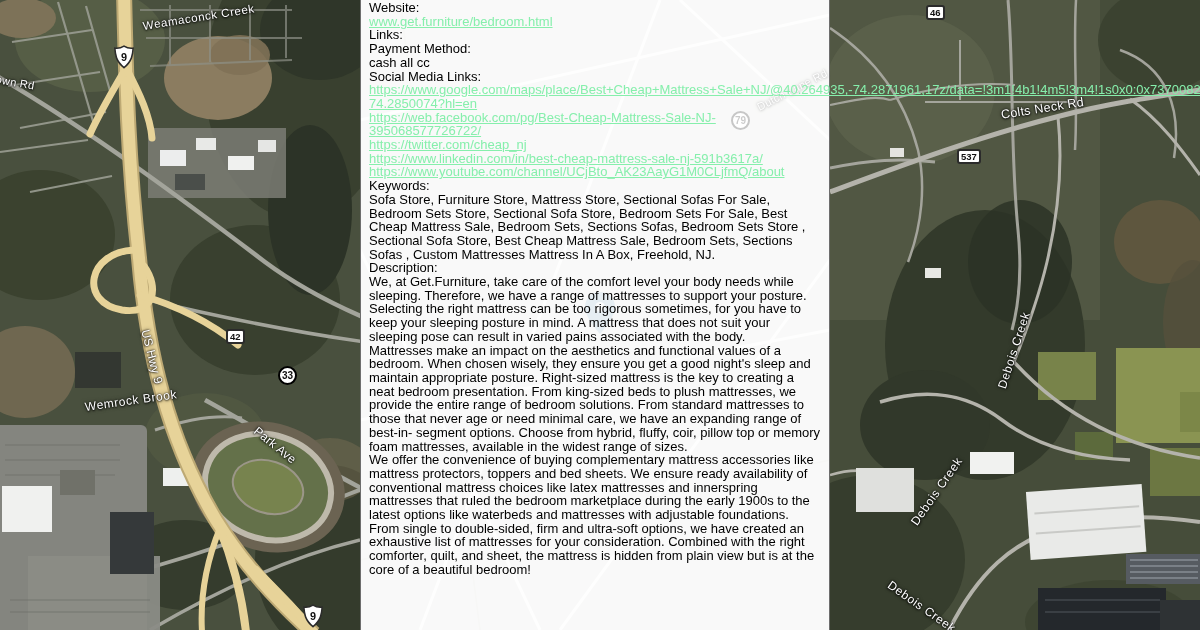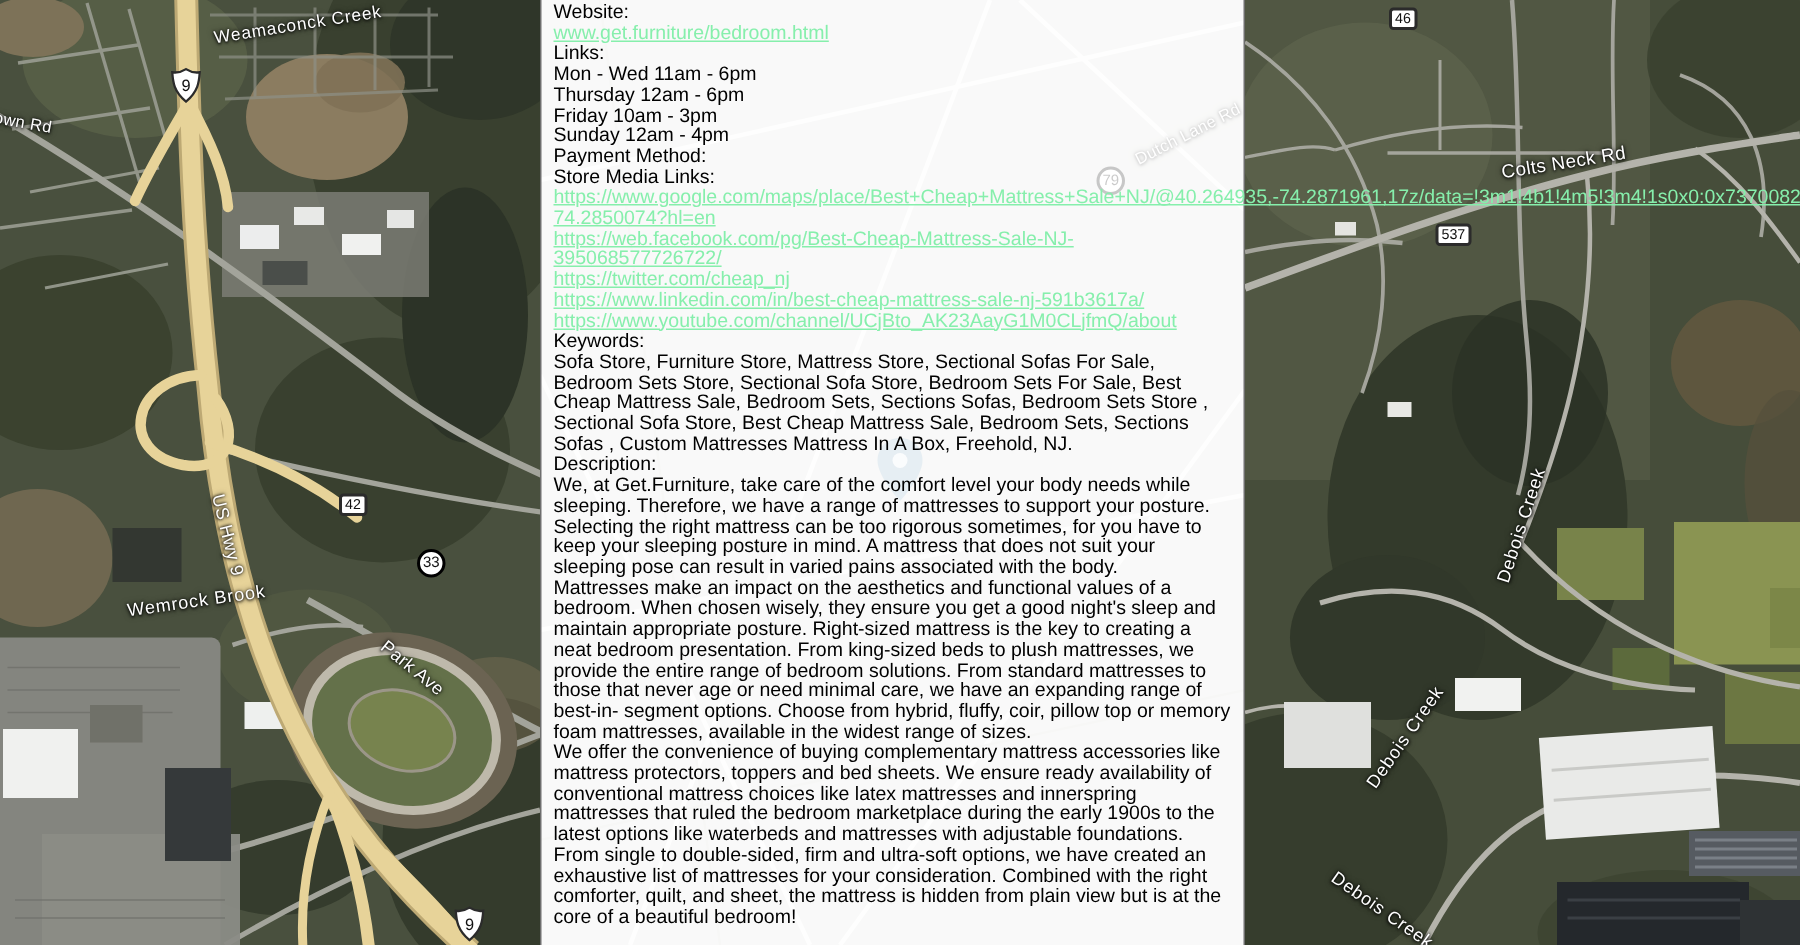--- a/index.html
+++ b/index.html
@@ -10,21 +10,21 @@
 
   
   .mlabel{position:absolute;z-index:2;color:#fff;white-space:nowrap;font-size:11px;
           text-shadow:0 0 2px rgba(0,0,0,.9),0 0 4px rgba(0,0,0,.65),0 1px 2px rgba(0,0,0,.7);
           transform-origin:0 0;}
   .roadlabel{font-weight:500;letter-spacing:.3px;}
   .creeklabel{letter-spacing:.6px;}
 
   
   .shield{position:absolute;z-index:2;box-sizing:border-box;color:#111;text-align:center;
-          font-weight:400;}
+          font-weight:700;}
   .shield-sq{background:#fff;border:2px solid #2b2b2b;border-radius:3px;
              font-size:9.5px;line-height:11px;padding:0 2px;min-width:18px;height:15px;}
   .shield-c{background:#fff;border:2px solid #000000;border-radius:50%;
             width:19px;height:19px;font-size:10px;line-height:15px;}
   .shield-us{width:22px;height:24px;}
 
   
   .centermap{position:absolute;left:360px;top:0;width:470px;height:630px;background:#e3e4e1;z-index:1;}
 
   
@@ -235,26 +235,23 @@
   <div class="shield shield-sq" style="left:226px;top:329px;">42</div>
   <div class="shield shield-c" style="left:248px;top:366px;margin-left:30px;">33</div>
   <div class="shield shield-sq" style="left:926px;top:5px;">46</div>
   <div class="shield shield-sq" style="left:931px;top:149px;margin-left:26px;">537</div>
   <div class="shield shield-c" style="left:731px;top:111px;">79</div>
 
   <div class="panel">
     <div class="txt">Website:</div>
     <a href="#">www.get.furniture/bedroom.html</a>
     <div class="txt">Links:</div>
-    <div class="txt pre">Mon - Wed 11am - 6pm
-Thursday 12am - 6pm
-Friday 10am - 3pm
-Sunday 12am - 4pm</div>
     <div class="txt">Payment Method:</div>
-    <div class="txt">Store Media Links:</div>
+    <div class="txt">cash all cc</div>
+    <div class="txt">Social Media Links:</div>
     <a href="#">
       <span class="nowrap">https://www.google.com/maps/place/Best+Cheap+Mattress+Sale+NJ/@40.264935,-74.2871961,17z/data=!3m1!4b1!4m5!3m4!1s0x0:0x7370082d091e15</span>
       <span class="nowrap">74.2850074?hl=en</span>
     </a>
     <a href="#">https://web.facebook.com/pg/Best-Cheap-Mattress-Sale-NJ-395068577726722/</a>
     <a href="#">https://twitter.com/cheap_nj</a>
     <a href="#">https://www.linkedin.com/in/best-cheap-mattress-sale-nj-591b3617a/</a>
     <a href="#">https://www.youtube.com/channel/UCjBto_AK23AayG1M0CLjfmQ/about</a>
     <div class="txt">Keywords:</div>
     <div class="txt">Sofa Store, Furniture Store, Mattress Store, Sectional Sofas For Sale, Bedroom Sets Store, Sectional Sofa Store, Bedroom Sets For Sale, Best Cheap Mattress Sale, Bedroom Sets, Sections Sofas, Bedroom Sets Store , Sectional Sofa Store, Best Cheap Mattress Sale, Bedroom Sets, Sections Sofas , Custom Mattresses Mattress In A Box, Freehold, NJ.</div>

